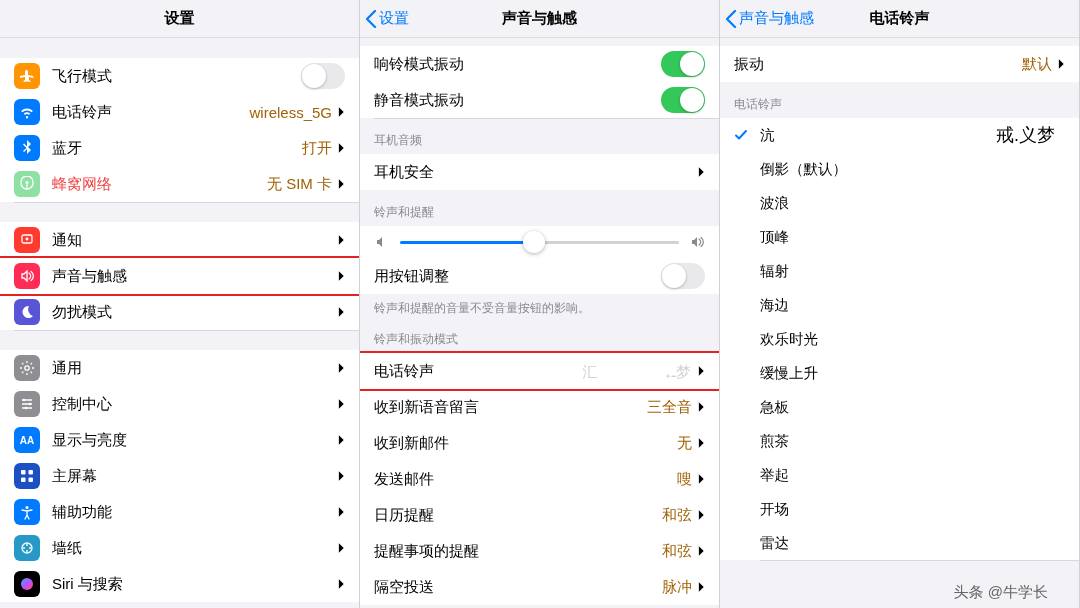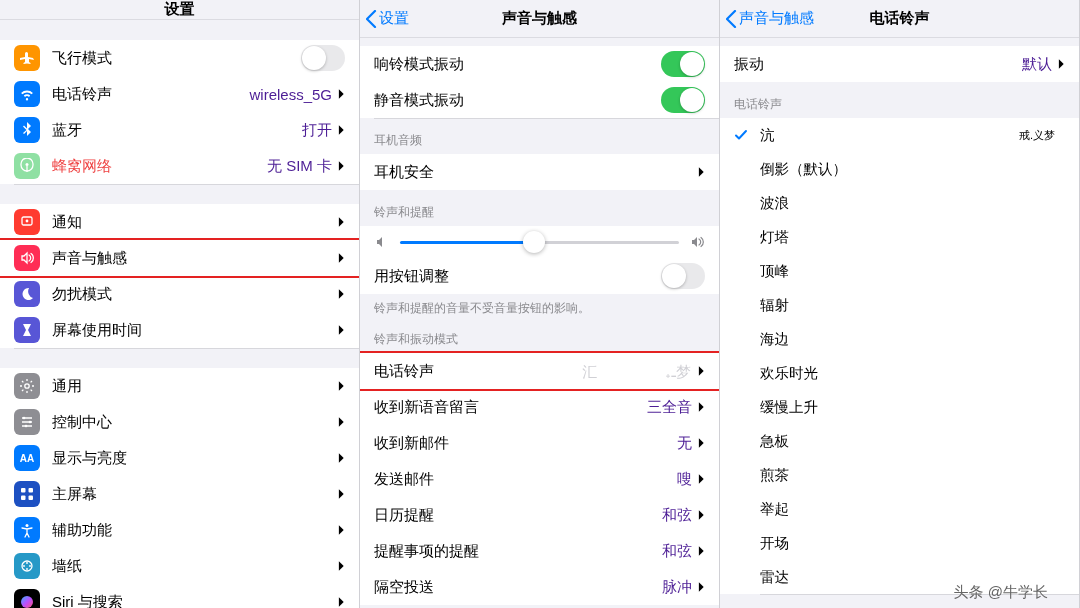--- a/index.html
+++ b/index.html
@@ -19,21 +19,21 @@
     .section-label { font-size: 12px; color: #8a8a8e; padding: 14px 14px 5px 14px; }
     .footer-label { font-size: 12px; color: #8a8a8e; padding: 6px 14px 0 14px; }
 
     .row { display: flex; align-items: center; min-height: 36px; padding: 0 14px; background: #fff; position: relative; }
     .row + .row .row-sep, .row:not(:last-child) .row-sep { position: absolute; left: 14px; right: 0; bottom: 0; height: .5px; background: rgba(60,60,67,.15); }
 
     .icon-sq { width: 26px; height: 26px; border-radius: 6px; margin-right: 12px; display: flex; align-items: center; justify-content: center; flex-shrink: 0; }
     .icon-sq svg { width: 16px; height: 16px; fill: #fff; }
 
     .row-label { font-size: 15px; color: #000; flex: 1; }
-    .row-value { font-size: 15px; color: #4c1d95; margin-right: 6px; }
+    .row-value { font-size: 15px; color: #a16207; margin-right: 6px; }
     .chevron { width: 7px; height: 12px; flex-shrink: 0; }
 
     .toggle { width: 44px; height: 26px; border-radius: 13px; position: relative; background: #e9e9eb; }
     .toggle.on { background: #34c759; }
     .toggle .knob { position: absolute; top: 1px; width: 24px; height: 24px; border-radius: 50%; background: #fff; box-shadow: 0 1px 3px rgba(0,0,0,.25); }
     .toggle.on .knob { right: 1px; }
     .toggle:not(.on) .knob { left: 1px; }
 
     .highlight-red { position: absolute; border: 2.5px solid #e42222; pointer-events: none; z-index: 5; }
 
@@ -222,32 +222,20 @@
           </svg>
           <div class="row-sep"></div>
         </div>
         <div class="row with-icon" style="position:relative">
           <div class="icon-sq" style="background:#5856d6">
             <svg>
               <use href="#i-moon"></use>
             </svg>
           </div>
           <span class="row-label">勿扰模式</span>
-          <svg class="chevron">
-            <use href="#i-chevron"></use>
-          </svg>
-          <div class="row-sep"></div>
-        </div>
-        <div class="row with-icon" style="position:relative">
-          <div class="icon-sq" style="background:#5856d6">
-            <svg>
-              <use href="#i-hourglass"></use>
-            </svg>
-          </div>
-          <span class="row-label">屏幕使用时间</span>
           <svg class="chevron">
             <use href="#i-chevron"></use>
           </svg>
           <div class="row-sep"></div>
         </div>
         <div class="highlight-red" style="left:-2px;right:-2px;top:34px;height:40px"></div>
       </div>
     <div class="group" id="s1g3">
         <div class="row with-icon" style="position:relative">
           <div class="icon-sq" style="background:#8e8e93">
@@ -479,36 +467,31 @@
     </div>
     <div class="section-label">电话铃声</div>
     <div class="group" style="margin-top:0" id="s3g1">
         <div class="row ringtone-row">
           <span class="check">
             <svg>
               <use href="#i-check"></use>
             </svg>
           </span>
           <span class="row-label">沆</span>
-          <span style="font-size:11px;color:#000;margin-right:10px">戒.义梦</span>
+          <span style="font-size:18px;color:#000;margin-right:10px">戒.义梦</span>
           <div class="row-sep" style="left:14px"></div>
         </div>
         <div class="row ringtone-row">
           <span class="check-spacer"></span>
           <span class="row-label">倒影（默认）</span>
           <div class="row-sep" style="left:40px"></div>
         </div>
         <div class="row ringtone-row">
           <span class="check-spacer"></span>
           <span class="row-label">波浪</span>
-          <div class="row-sep" style="left:40px"></div>
-        </div>
-        <div class="row ringtone-row">
-          <span class="check-spacer"></span>
-          <span class="row-label">灯塔</span>
           <div class="row-sep" style="left:40px"></div>
         </div>
         <div class="row ringtone-row">
           <span class="check-spacer"></span>
           <span class="row-label">顶峰</span>
           <div class="row-sep" style="left:40px"></div>
         </div>
         <div class="row ringtone-row">
           <span class="check-spacer"></span>
           <span class="row-label">辐射</span>

